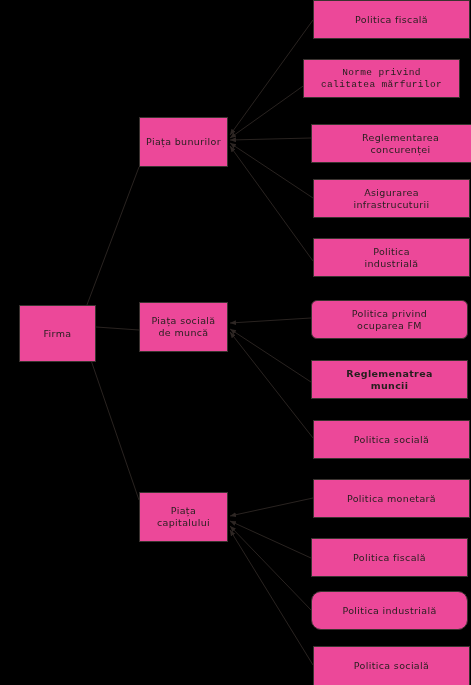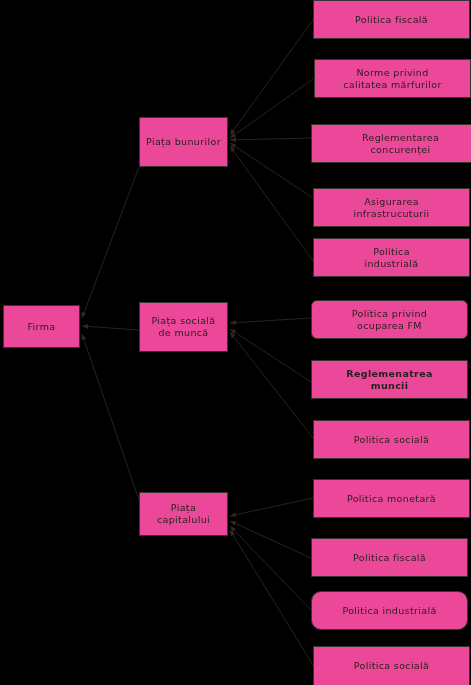--- a/index.html
+++ b/index.html
@@ -70,32 +70,32 @@
       <line x1="313" y1="261" x2="230" y2="146" stroke="#2e2724" stroke-width="0.9" marker-end="url(#arrowhead)"></line>
       <line x1="311" y1="318" x2="230" y2="323" stroke="#2e2724" stroke-width="0.9" marker-end="url(#arrowhead)"></line>
       <line x1="311" y1="382" x2="230" y2="329" stroke="#2e2724" stroke-width="0.9" marker-end="url(#arrowhead)"></line>
       <line x1="313" y1="438" x2="230" y2="332" stroke="#2e2724" stroke-width="0.9" marker-end="url(#arrowhead)"></line>
       <line x1="313" y1="498" x2="230" y2="516" stroke="#2e2724" stroke-width="0.9" marker-end="url(#arrowhead)"></line>
       <line x1="311" y1="558" x2="230" y2="521" stroke="#2e2724" stroke-width="0.9" marker-end="url(#arrowhead)"></line>
       <line x1="311" y1="610" x2="230" y2="526" stroke="#2e2724" stroke-width="0.9" marker-end="url(#arrowhead)"></line>
       <line x1="313" y1="665" x2="230" y2="530" stroke="#2e2724" stroke-width="0.9" marker-end="url(#arrowhead)"></line>
     </svg>
   <div id="node-layer">
-      <div class="node" style="left: 3px; top: 305px; width: 77px; height: 43px;"><span class="node-label">Firma</span></div>
+      <div class="node" style="left: 19px; top: 305px; width: 77px; height: 57px;"><span class="node-label">Firma</span></div>
       <div class="node" style="left: 139px; top: 117px; width: 89px; height: 50px;"><span class="node-label">Piața bunurilor</span></div>
       <div class="node" style="left: 139px; top: 302px; width: 89px; height: 50px;"><span class="node-label">Piața socială
 de muncă</span></div>
-      <div class="node" style="left: 139px; top: 492px; width: 89px; height: 44px;"><span class="node-label">Piața
+      <div class="node" style="left: 139px; top: 492px; width: 89px; height: 50px;"><span class="node-label">Piața
 capitalului</span></div>
       <div class="node" style="left: 313px; top: 0px; width: 157px; height: 39px;"><span class="node-label">Politica fiscală</span></div>
-      <div class="node" style="left: 314px; top: 59px; width: 157px; height: 39px;"><span class="node-label">Norme privind
+      <div class="node" style="left: 303px; top: 59px; width: 157px; height: 39px; font-family: Liberation Mono, monospace;"><span class="node-label">Norme privind
 calitatea mărfurilor</span></div>
       <div class="node" style="left: 311px; top: 124px; width: 175px; height: 39px; padding-left: 8px;"><span class="node-label">Reglementarea
 concurenței</span></div>
-      <div class="node" style="left: 313px; top: 179px; width: 157px; height: 39px; margin-top: 9px;"><span class="node-label">Asigurarea
+      <div class="node" style="left: 313px; top: 179px; width: 157px; height: 39px;"><span class="node-label">Asigurarea
 infrastrucuturii</span></div>
       <div class="node" style="left: 313px; top: 238px; width: 157px; height: 39px;"><span class="node-label">Politica
 industrială</span></div>
       <div class="node" style="left: 311px; top: 300px; width: 157px; height: 39px; border-radius: 6px;"><span class="node-label">Politica privind
 ocuparea FM</span></div>
       <div class="node" style="left: 311px; top: 360px; width: 157px; height: 39px; font-weight: bold;"><span class="node-label">Reglemenatrea
 muncii</span></div>
       <div class="node" style="left: 313px; top: 420px; width: 157px; height: 39px;"><span class="node-label">Politica socială</span></div>
       <div class="node" style="left: 313px; top: 479px; width: 157px; height: 39px;"><span class="node-label">Politica monetară</span></div>
       <div class="node" style="left: 311px; top: 538px; width: 157px; height: 39px;"><span class="node-label">Politica fiscală</span></div>

